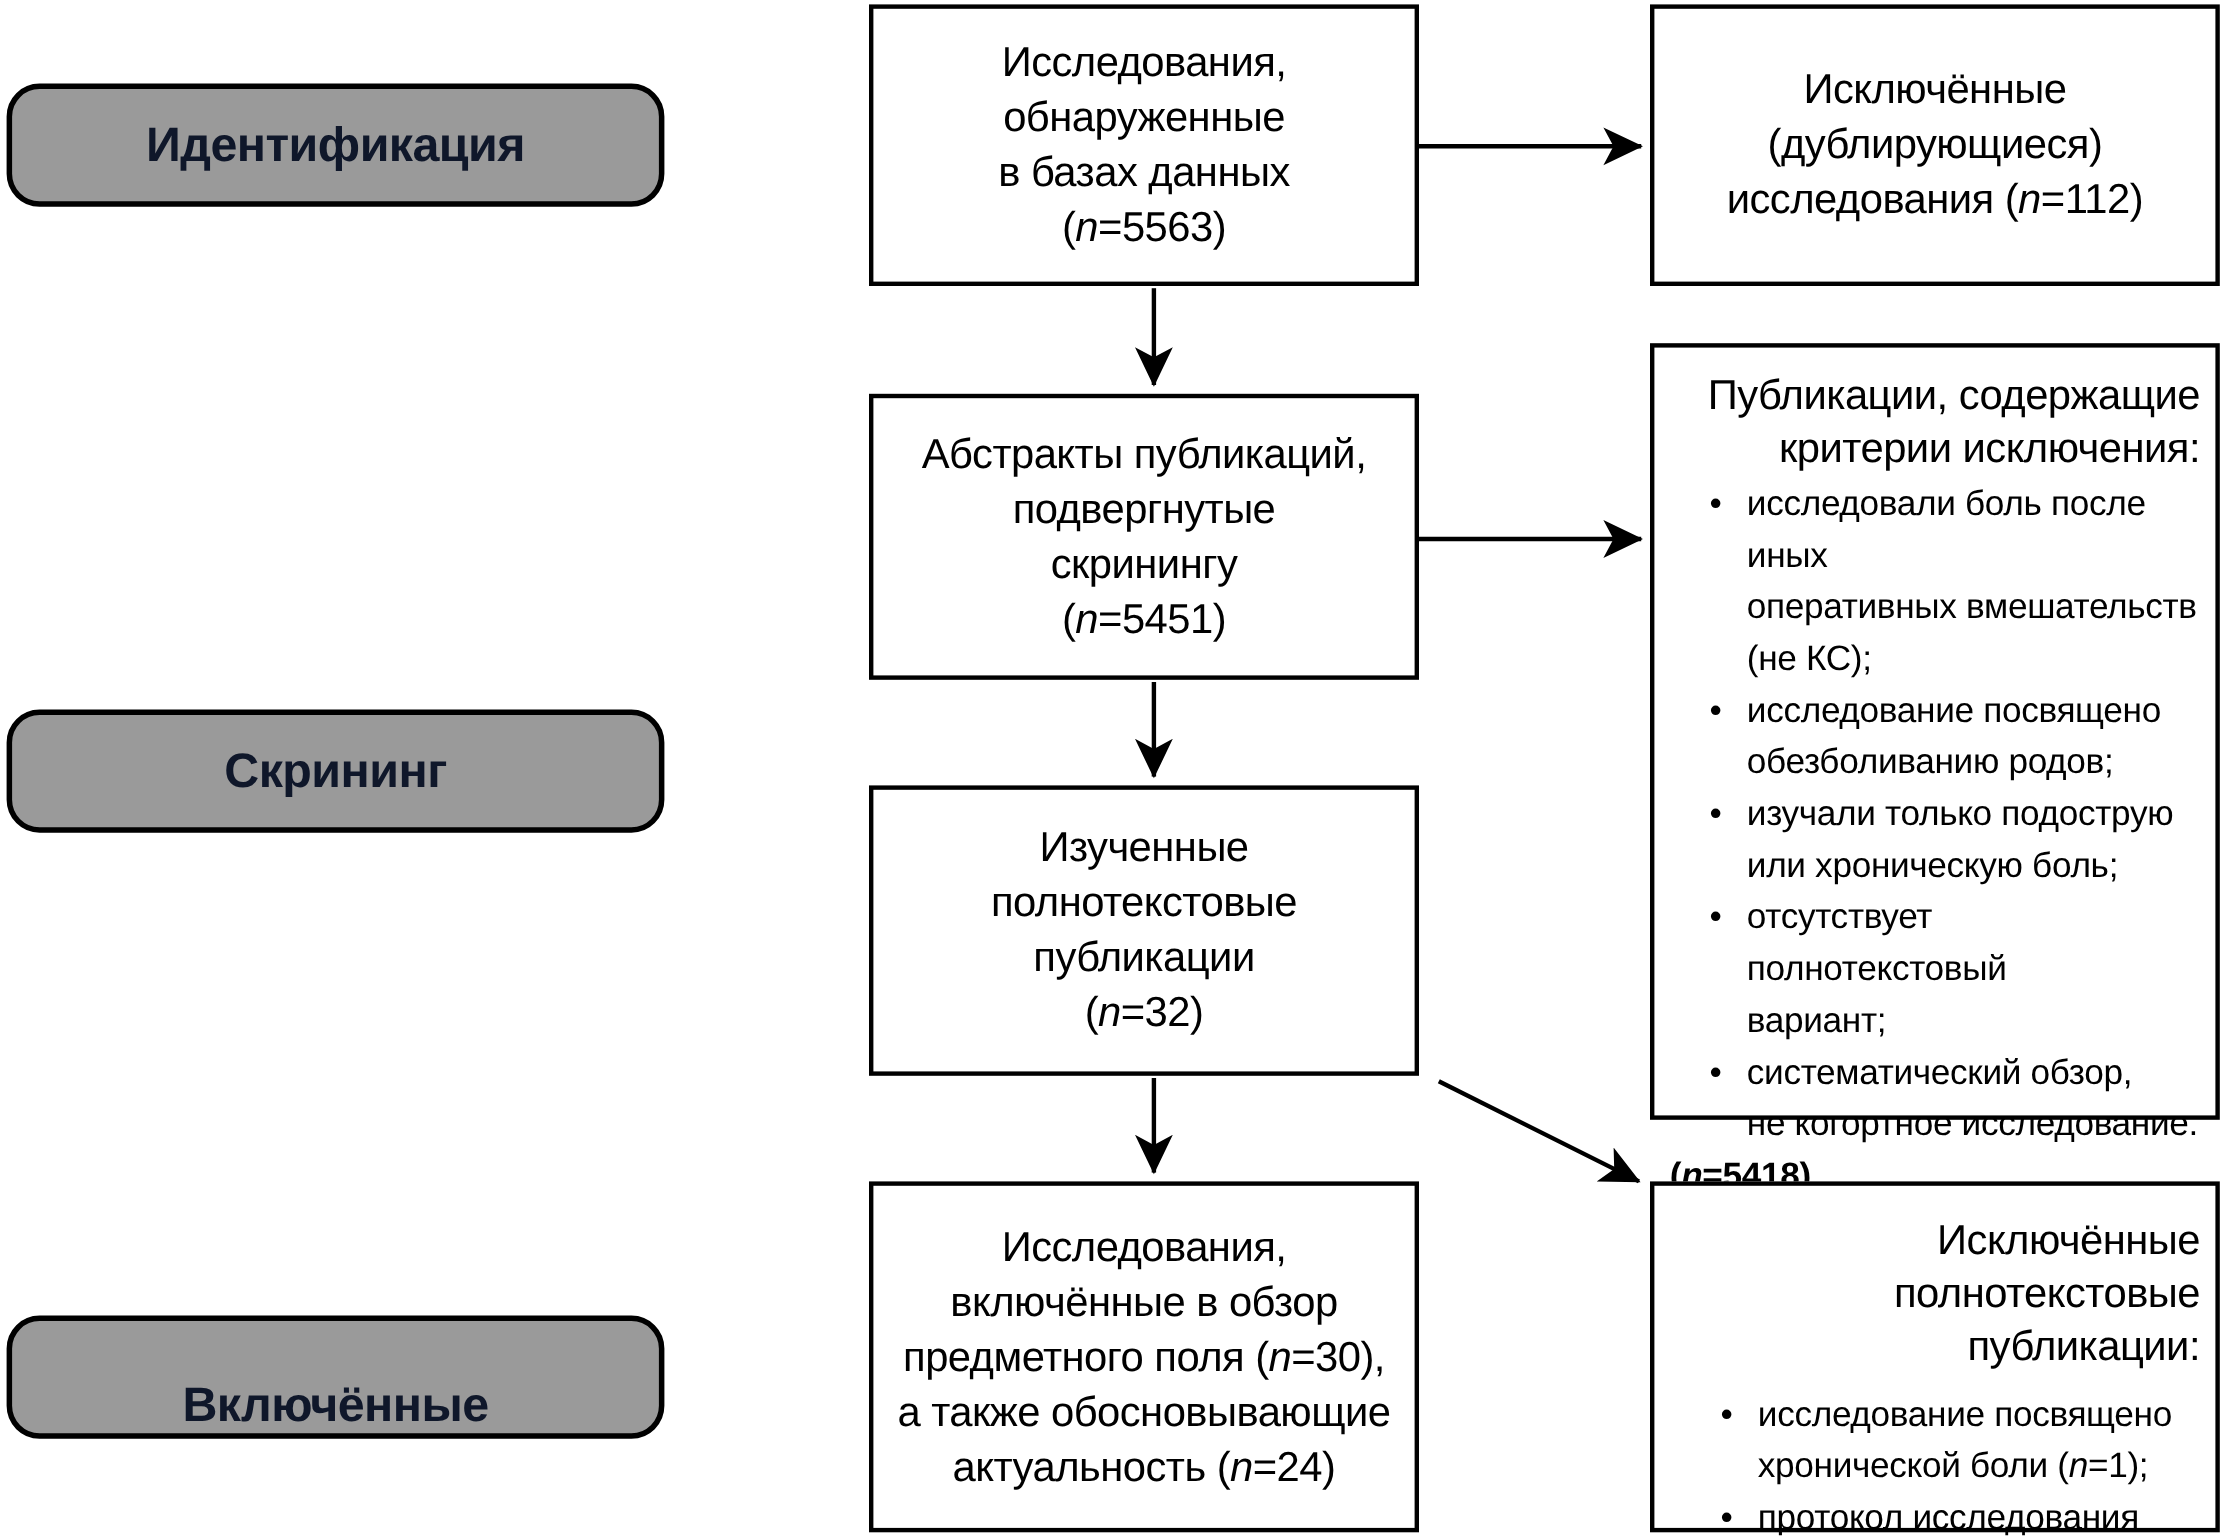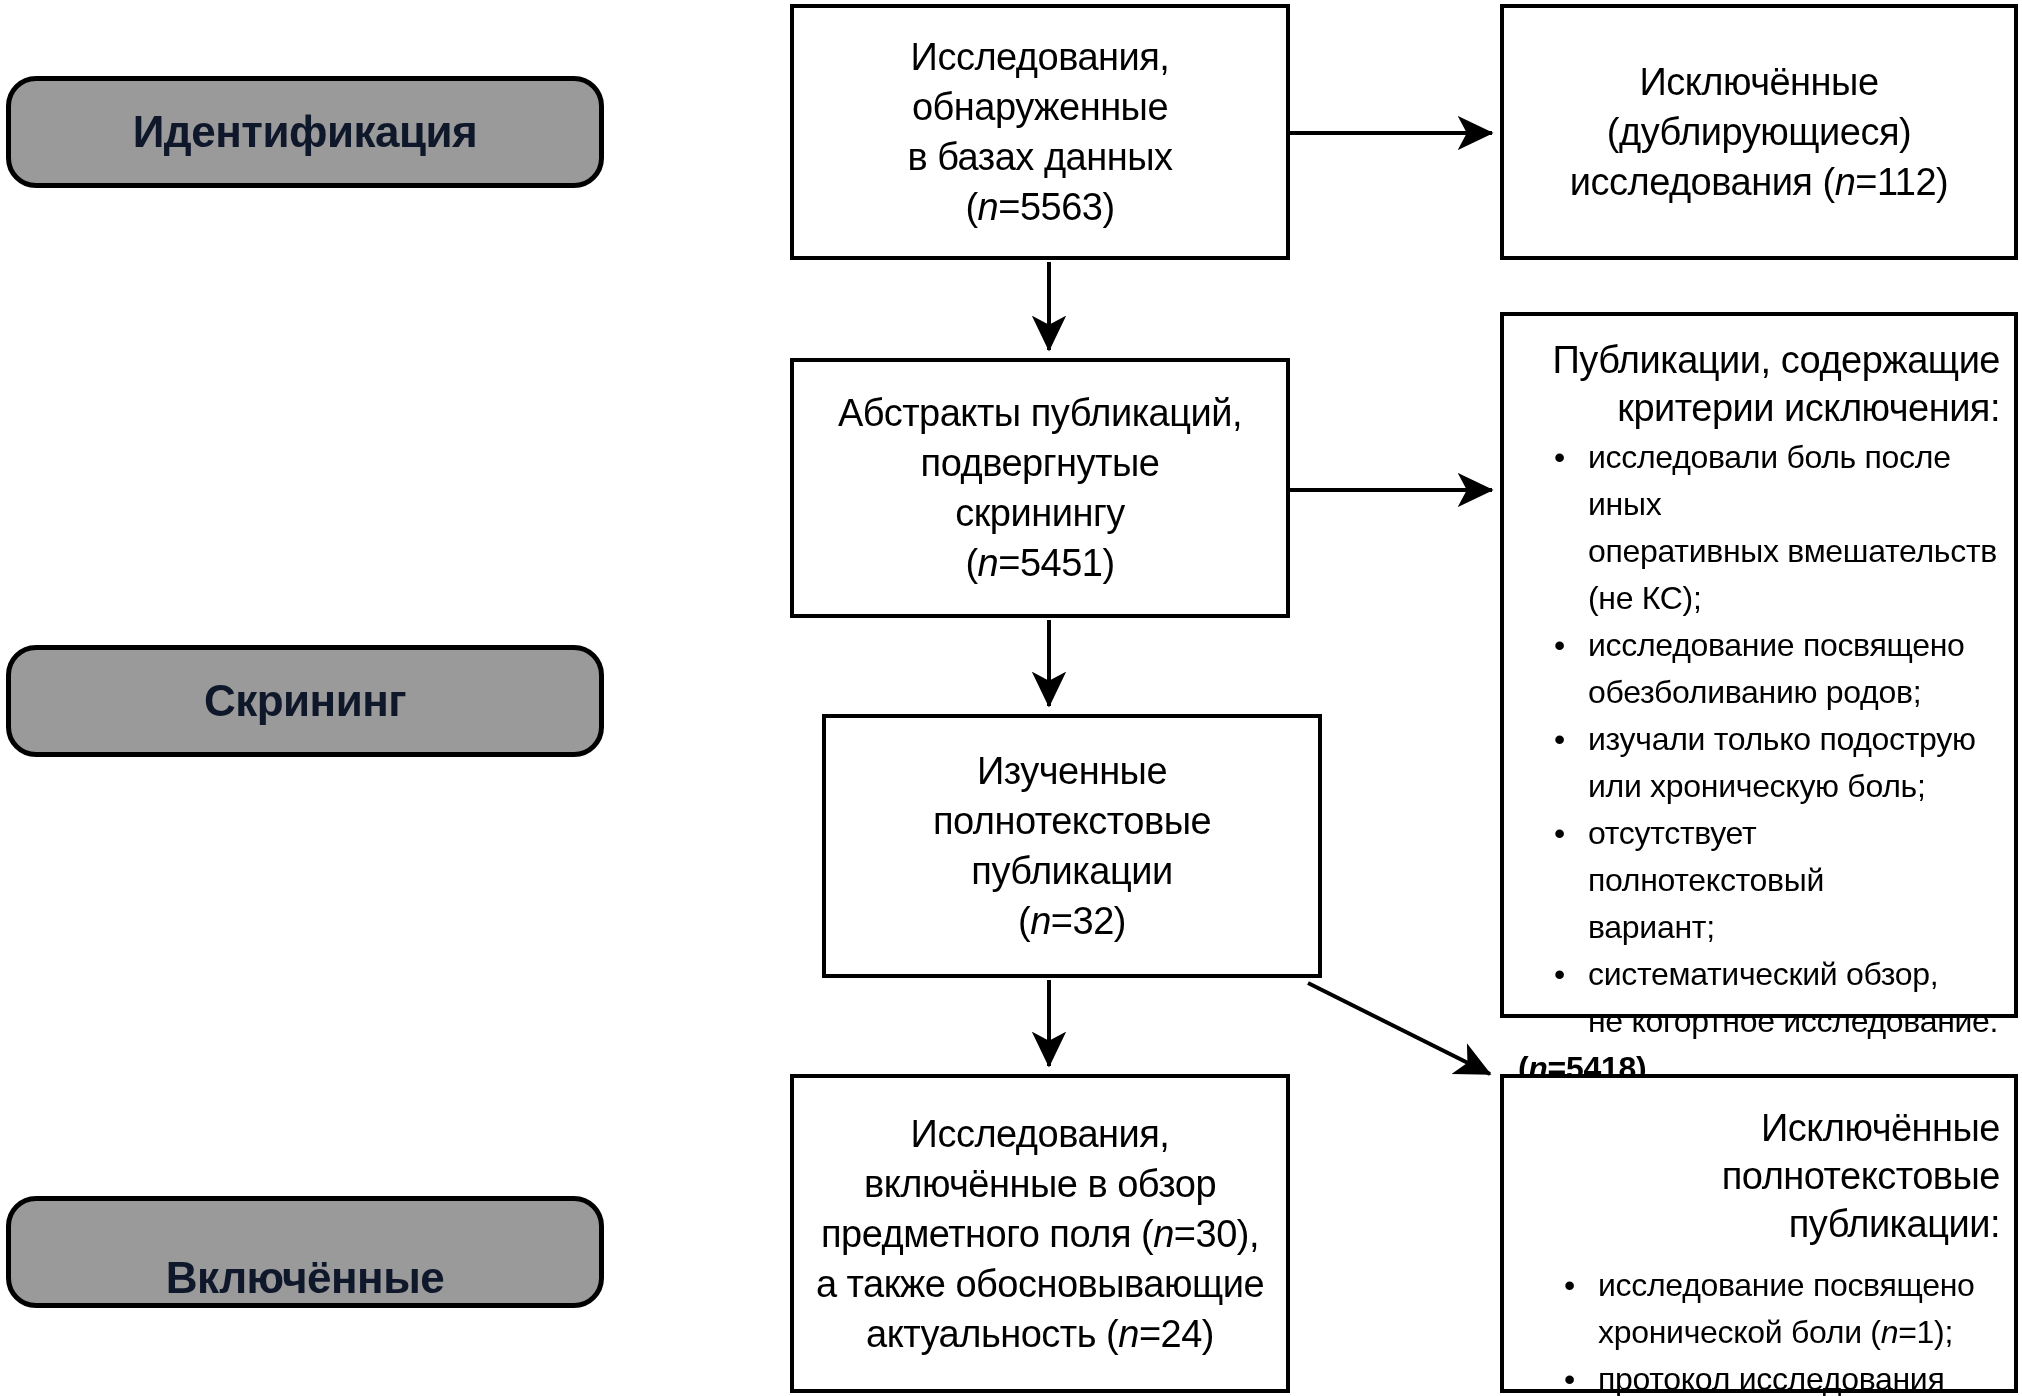--- a/index.html
+++ b/index.html
@@ -56,21 +56,21 @@
     flex-direction: column;
     justify-content: center;
     text-align: center;
     font-size: 38px;
     line-height: 50px;
   }
 
   .center-col { left: 790px; width: 500px; }
   #box-found     { top: 4px;    height: 256px; }
   #box-abstracts { top: 358px;  height: 260px; }
-  #box-fulltext  { top: 714px;  height: 264px; margin-left: 32px; }
+  #box-fulltext  { top: 714px;  height: 264px; }
   #box-included  { top: 1074px; height: 319px; }
 
   .right-col { left: 1500px; width: 518px; }
   #box-duplicates        { top: 4px;    height: 256px; }
   #box-criteria          { top: 312px;  height: 706px; padding: 20px 14px 0 14px; }
   #box-excluded-fulltext { top: 1074px; height: 319px; padding: 26px 14px 0 14px; }
 
   .box-heading {
     text-align: right;
     font-size: 38px;

